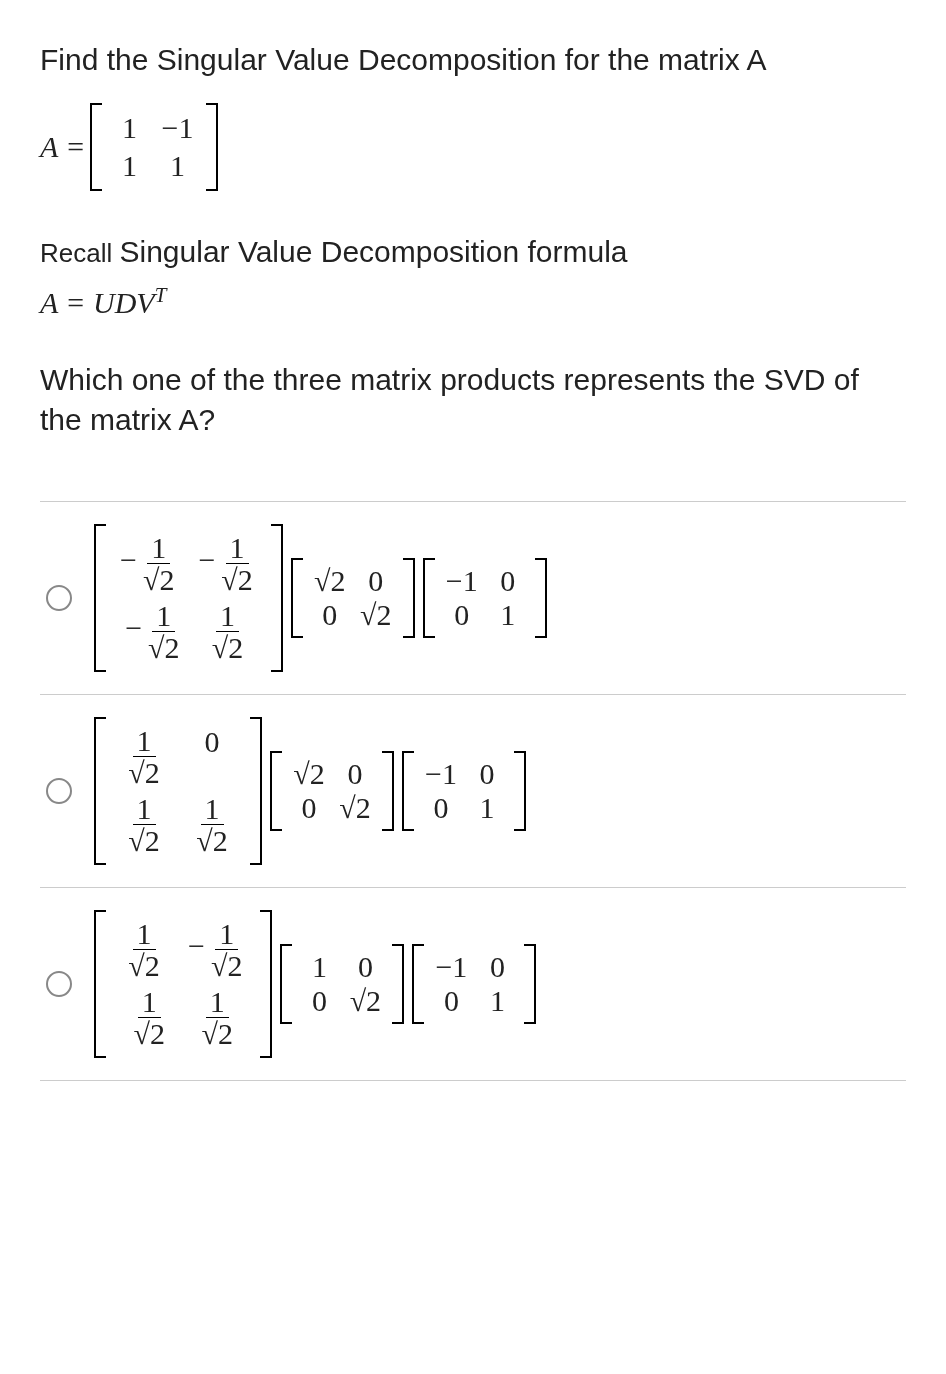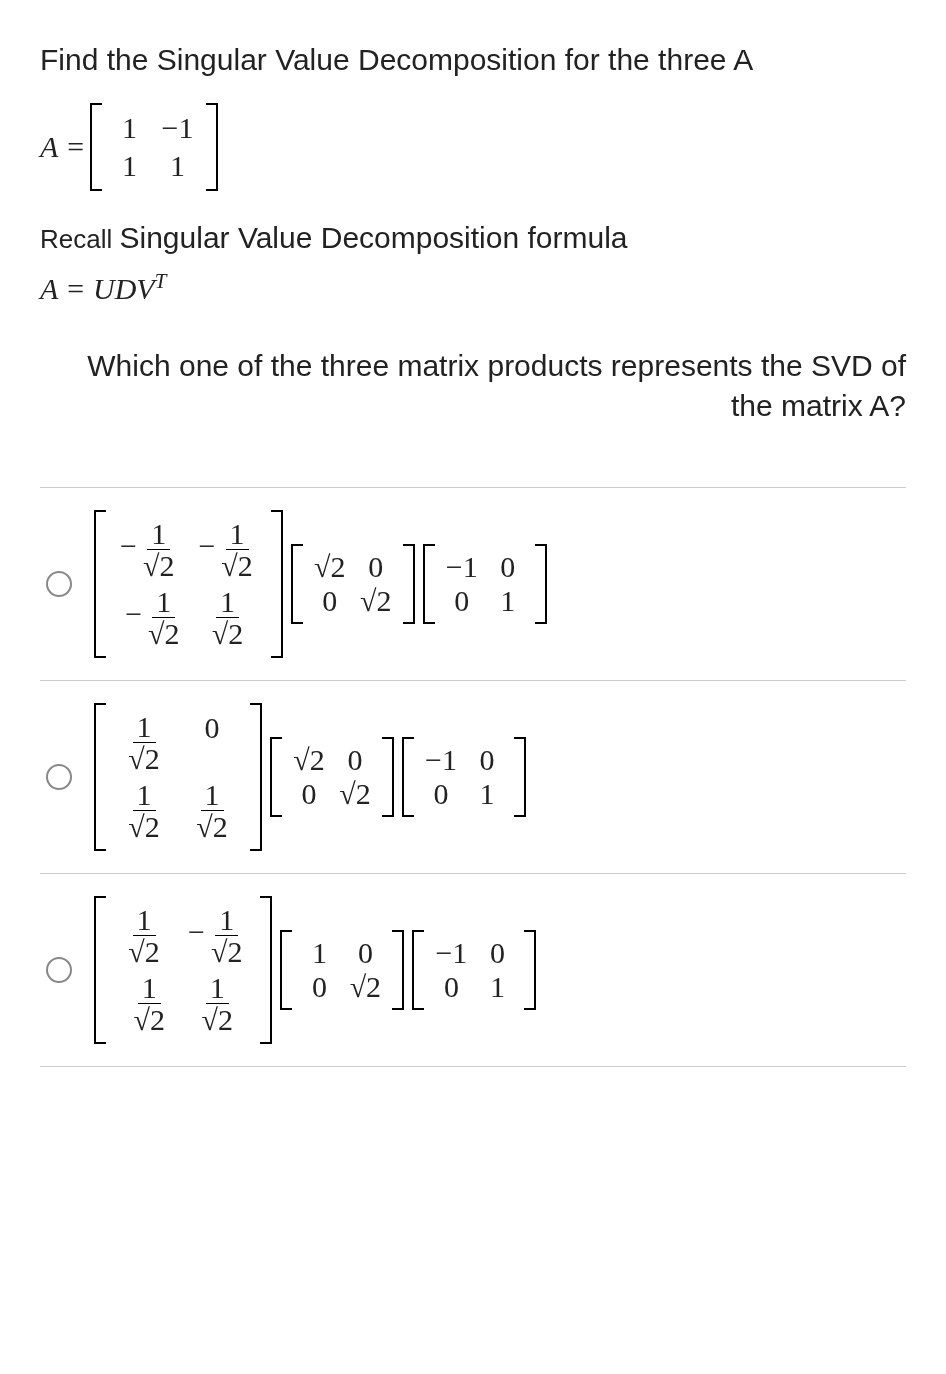--- a/index.html
+++ b/index.html
@@ -81,44 +81,44 @@
   .neg { margin-right: 2px; }
   .option-content {
     display: flex;
     align-items: center;
   }
   .serif { font-family: 'Times New Roman', serif; }
 </style>
 </head>
 <body>
 
-<div class="prompt-text">Find the Singular Value Decomposition for the three A</div>
+<div class="prompt-text">Find the Singular Value Decomposition for the matrix A</div>
 
 <div class="matrix-A-row">
   <span class="italic serif">A =</span>
   <span class="matrix small">
     <span class="mrow">
       <span class="cell">1</span>
       <span class="cell">−1</span>
     </span>
     <span class="mrow">
       <span class="cell">1</span>
       <span class="cell">1</span>
     </span>
   </span>
 </div>
 
-<div style="margin-top:30px;">
+<div style="margin-top:44px;">
   <span style="font-size:26px;">Recall </span><span>Singular Value Decomposition formula</span>
 </div>
 <div class="italic serif" style="margin-top:14px; font-size:30px;">
   A = UDV<span class="sup">T</span>
 </div>
 
-<div class="prompt-text" style="margin-top:40px;text-align:right;">Which one of the three matrix products represents the SVD of the matrix  A?</div>
+<div class="prompt-text" style="margin-top:40px;">Which one of the three matrix products represents the SVD of the matrix  A?</div>
 
 <div class="options">
   <div class="option-row">
     <div class="radio"></div>
     <div class="option-content" id="opt0">
         <span class="matrix ">
           <span class="mrow">
             <span class="cell"><span><span class="neg">−</span><span class="frac">
                   <span class="num">1</span>
                   <span class="den">√2</span>

